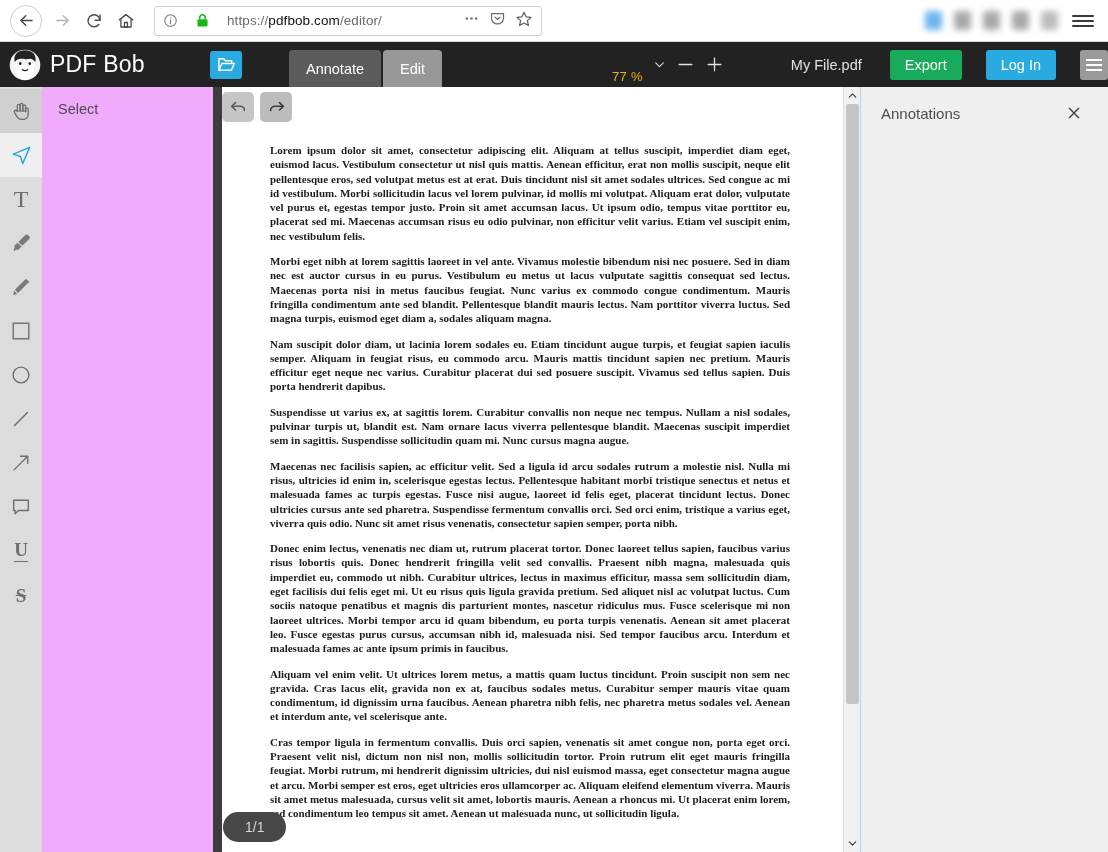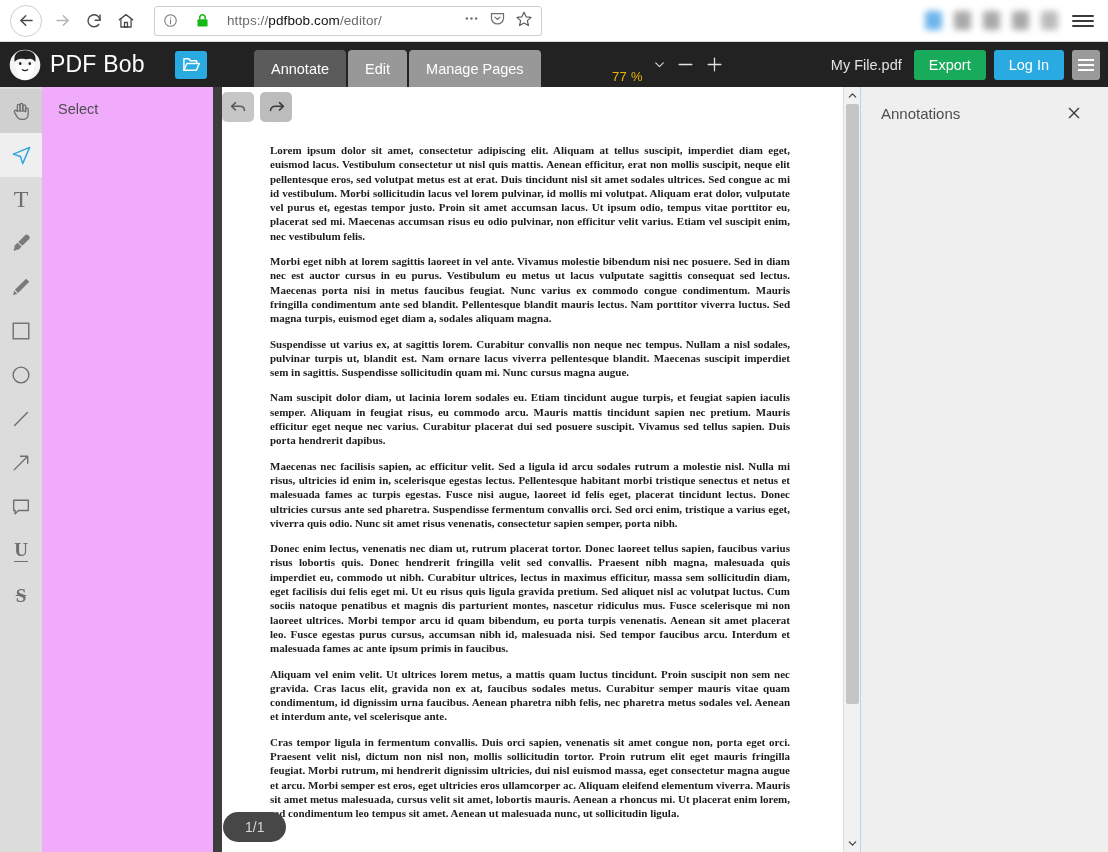--- a/index.html
+++ b/index.html
@@ -75,21 +75,21 @@
   #app-header {
     height: 45px;
     background: #222222;
     display: flex;
     align-items: stretch;
     position: relative;
   }
   #brand {
     display: flex; align-items: center;
     padding-left: 8px;
-    width: 175px;
+    width: 210px;
     flex: none;
   }
   #brand-logo { width: 34px; height: 34px; flex: none; }
   #brand-title {
     color: #ffffff;
     font-size: 23px;
     margin-left: 8px;
     letter-spacing: .2px;
     white-space: nowrap;
   }
@@ -124,22 +124,21 @@
     left: 612px;
     top: 0; bottom: 0;
     display: flex; align-items: center; gap: 10px;
     color: #e8e8e8;
   }
   #zoom-value { font-size: 13px; color: #eab308; letter-spacing: .3px; margin-top: 24px; }
   .zoom-ctl { display:flex; align-items:center; justify-content:center; }
 
   #header-right {
     margin-left: auto;
-    display: flex; align-items: center; gap: 8px;
-    padding-right: 8px;
+    display: flex; align-items: center; gap: 24px;
   }
   #file-name { color: #e2e2e2; font-size: 14.5px; white-space: nowrap; margin-right: 4px; }
   .hdr-btn {
     height: 30px;
     display: flex; align-items: center; justify-content: center;
     padding: 0 15px;
     color: #fff;
     font-size: 14.5px;
     border-radius: 3px;
     white-space: nowrap;
@@ -383,23 +382,20 @@
     </svg>
   </div>
 
   <div id="mode-tabs">
     <div class="mode-tab active">
       <span>Annotate</span>
     </div>
     <div class="mode-tab">
       <span>Edit</span>
     </div>
-    <div class="mode-tab">
-      <span>Manage Pages</span>
-    </div>
   </div>
 
   <div id="zoom-controls">
     <span id="zoom-value">77 %</span>
     <span class="zoom-ctl">
       <svg width="13" height="13" viewBox="0 0 24 24" fill="none" stroke="#dcdcdc" stroke-width="2" stroke-linecap="round" stroke-linejoin="round">
         <polyline points="5 9 12 16 19 9"></polyline>
       </svg>
     </span>
     <span class="zoom-ctl">
@@ -512,22 +508,22 @@
   <div id="tool-options">
     <div class="label">Select</div>
   </div>
 
   <div id="doc-area">
 
     <div id="page">
       <div id="page-text">
         <p>Lorem ipsum dolor sit amet, consectetur adipiscing elit. Aliquam at tellus suscipit, imperdiet diam eget, euismod lacus. Vestibulum consectetur ut nisl quis mattis. Aenean efficitur, erat non mollis suscipit, neque elit pellentesque eros, sed volutpat metus est at erat. Duis tincidunt nisl sit amet sodales ultrices. Sed congue ac mi id vestibulum. Morbi sollicitudin lacus vel lorem pulvinar, id mollis mi volutpat. Aliquam erat dolor, vulputate vel purus et, egestas tempor justo. Proin sit amet accumsan lacus. Ut ipsum odio, tempus vitae porttitor eu, placerat sed mi. Maecenas accumsan risus eu odio pulvinar, non efficitur velit varius. Etiam vel suscipit enim, nec vestibulum felis.</p>
         <p>Morbi eget nibh at lorem sagittis laoreet in vel ante. Vivamus molestie bibendum nisi nec posuere. Sed in diam nec est auctor cursus in eu purus. Vestibulum eu metus ut lacus vulputate sagittis consequat sed lectus. Maecenas porta nisi in metus faucibus feugiat. Nunc varius ex commodo congue condimentum. Mauris fringilla condimentum ante sed blandit. Pellentesque blandit mauris lectus. Nam porttitor viverra luctus. Sed magna turpis, euismod eget diam a, sodales aliquam magna.</p>
+        <p>Nam suscipit dolor diam, ut lacinia lorem sodales eu. Etiam tincidunt augue turpis, et feugiat sapien iaculis semper. Aliquam in feugiat risus, eu commodo arcu. Mauris mattis tincidunt sapien nec pretium. Mauris efficitur eget neque nec varius. Curabitur placerat dui sed posuere suscipit. Vivamus sed tellus sapien. Duis porta hendrerit dapibus.</p>
         <p>Suspendisse ut varius ex, at sagittis lorem. Curabitur convallis non neque nec tempus. Nullam a nisl sodales, pulvinar turpis ut, blandit est. Nam ornare lacus viverra pellentesque blandit. Maecenas suscipit imperdiet sem in sagittis. Suspendisse sollicitudin quam mi. Nunc cursus magna augue.</p>
-        <p>Nam suscipit dolor diam, ut lacinia lorem sodales eu. Etiam tincidunt augue turpis, et feugiat sapien iaculis semper. Aliquam in feugiat risus, eu commodo arcu. Mauris mattis tincidunt sapien nec pretium. Mauris efficitur eget neque nec varius. Curabitur placerat dui sed posuere suscipit. Vivamus sed tellus sapien. Duis porta hendrerit dapibus.</p>
         <p>Maecenas nec facilisis sapien, ac efficitur velit. Sed a ligula id arcu sodales rutrum a molestie nisl. Nulla mi risus, ultricies id enim in, scelerisque egestas lectus. Pellentesque habitant morbi tristique senectus et netus et malesuada fames ac turpis egestas. Fusce nisi augue, laoreet id felis eget, placerat tincidunt lectus. Donec ultricies cursus ante sed pharetra. Suspendisse fermentum convallis orci. Sed orci enim, tristique a varius eget, viverra quis odio. Nunc sit amet risus venenatis, consectetur sapien semper, porta nibh.</p>
         <p>Donec enim lectus, venenatis nec diam ut, rutrum placerat tortor. Donec laoreet tellus sapien, faucibus varius risus lobortis quis. Donec hendrerit fringilla velit sed convallis. Praesent nibh magna, malesuada quis imperdiet eu, commodo ut nibh. Curabitur ultrices, lectus in maximus efficitur, massa sem sollicitudin diam, eget facilisis dui felis eget mi. Ut eu risus quis ligula gravida pretium. Sed aliquet nisl ac volutpat luctus. Cum sociis natoque penatibus et magnis dis parturient montes, nascetur ridiculus mus. Fusce scelerisque mi non laoreet ultrices. Morbi tempor arcu id quam bibendum, eu porta turpis venenatis. Aenean sit amet placerat leo. Fusce egestas purus cursus, accumsan nibh id, malesuada nisi. Sed tempor faucibus arcu. Interdum et malesuada fames ac ante ipsum primis in faucibus.</p>
         <p>Aliquam vel enim velit. Ut ultrices lorem metus, a mattis quam luctus tincidunt. Proin suscipit non sem nec gravida. Cras lacus elit, gravida non ex at, faucibus sodales metus. Curabitur semper mauris vitae quam condimentum, id dignissim urna faucibus. Aenean pharetra nibh felis, nec pharetra metus sodales vel. Aenean et interdum ante, vel scelerisque ante.</p>
         <p>Cras tempor ligula in fermentum convallis. Duis orci sapien, venenatis sit amet congue non, porta eget orci. Praesent velit nisl, dictum non nisl non, mollis sollicitudin tortor. Proin rutrum elit eget mauris fringilla feugiat. Morbi rutrum, mi hendrerit dignissim ultricies, dui nisl euismod massa, eget consectetur magna augue et arcu. Morbi semper est eros, eget ultricies eros ullamcorper ac. Aliquam eleifend elementum viverra. Mauris sit amet metus malesuada, cursus velit sit amet, lobortis mauris. Aenean a rhoncus mi. Ut placerat enim lorem, sed condimentum leo tempus sit amet. Aenean ut malesuada nunc, ut sollicitudin ligula.</p>
       </div>
     </div>
 
     <div id="history-bar">
       <div class="hist-btn undo">
         <svg width="19" height="19" viewBox="0 0 24 24" fill="none" stroke="#5c5c5c" stroke-width="2" stroke-linecap="round" stroke-linejoin="round">

